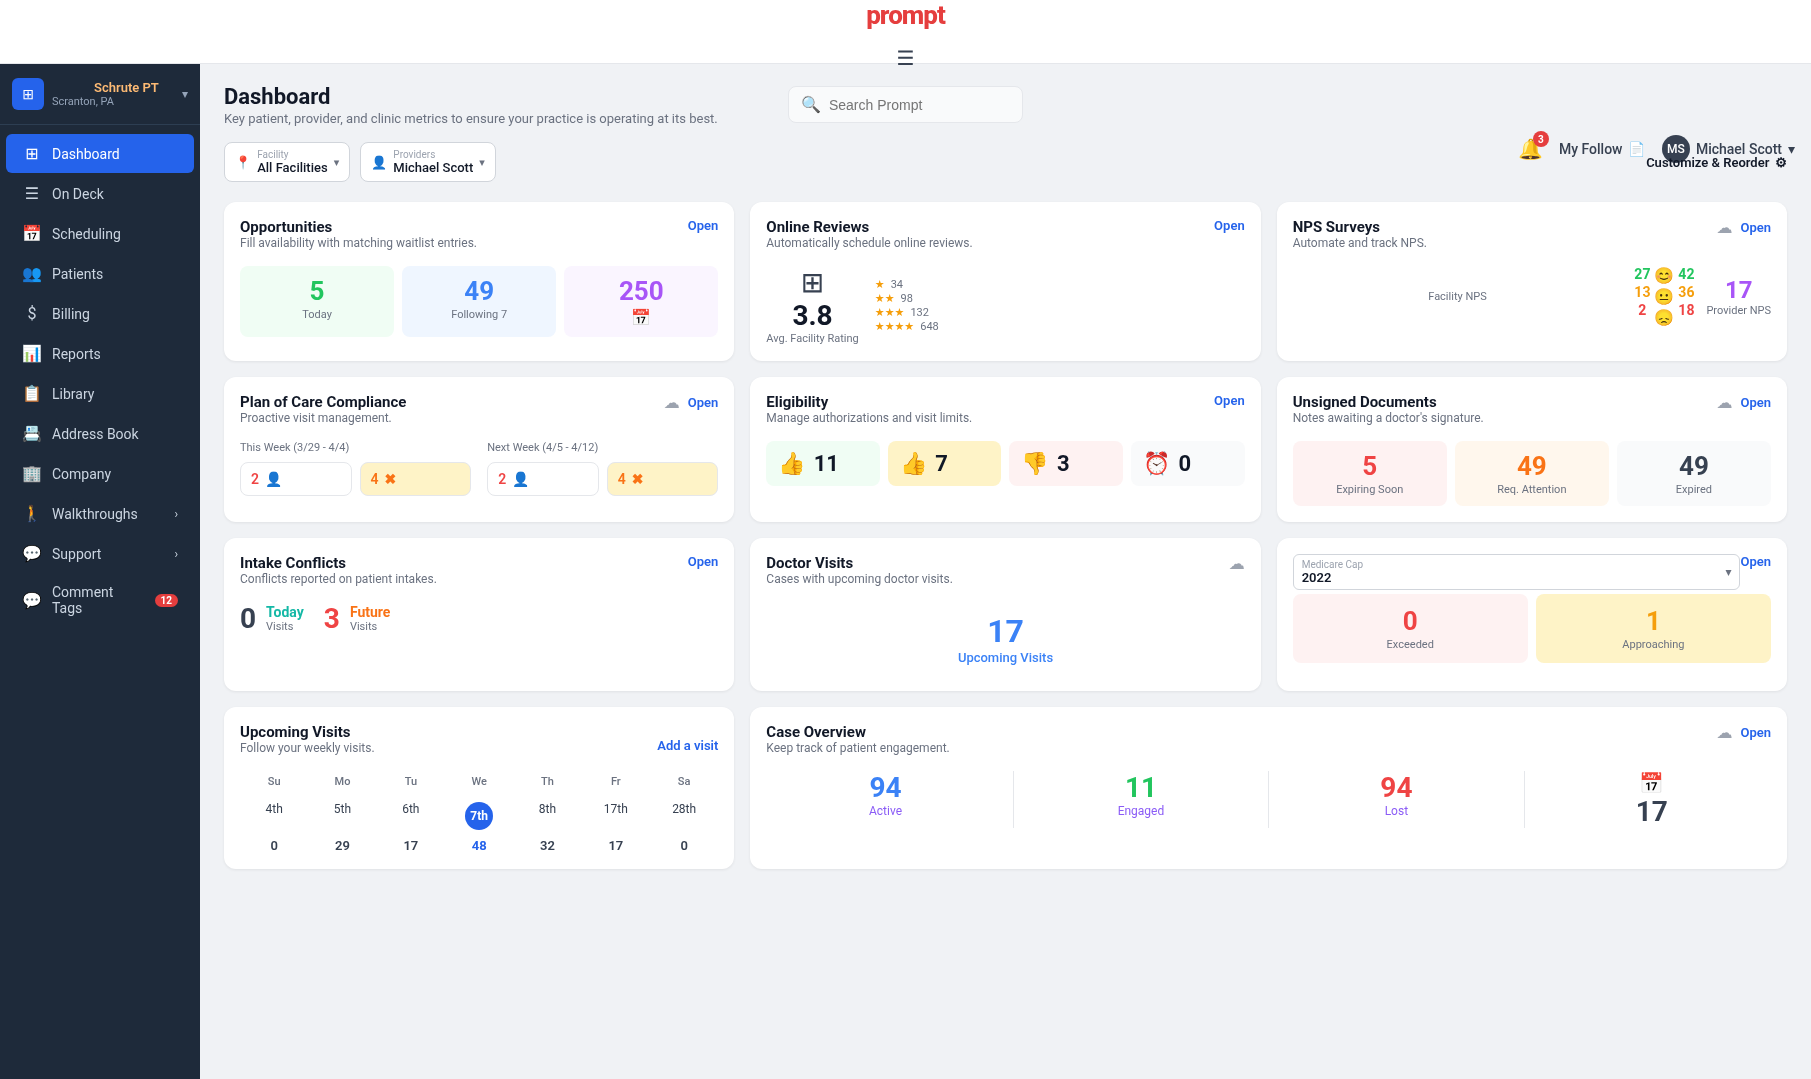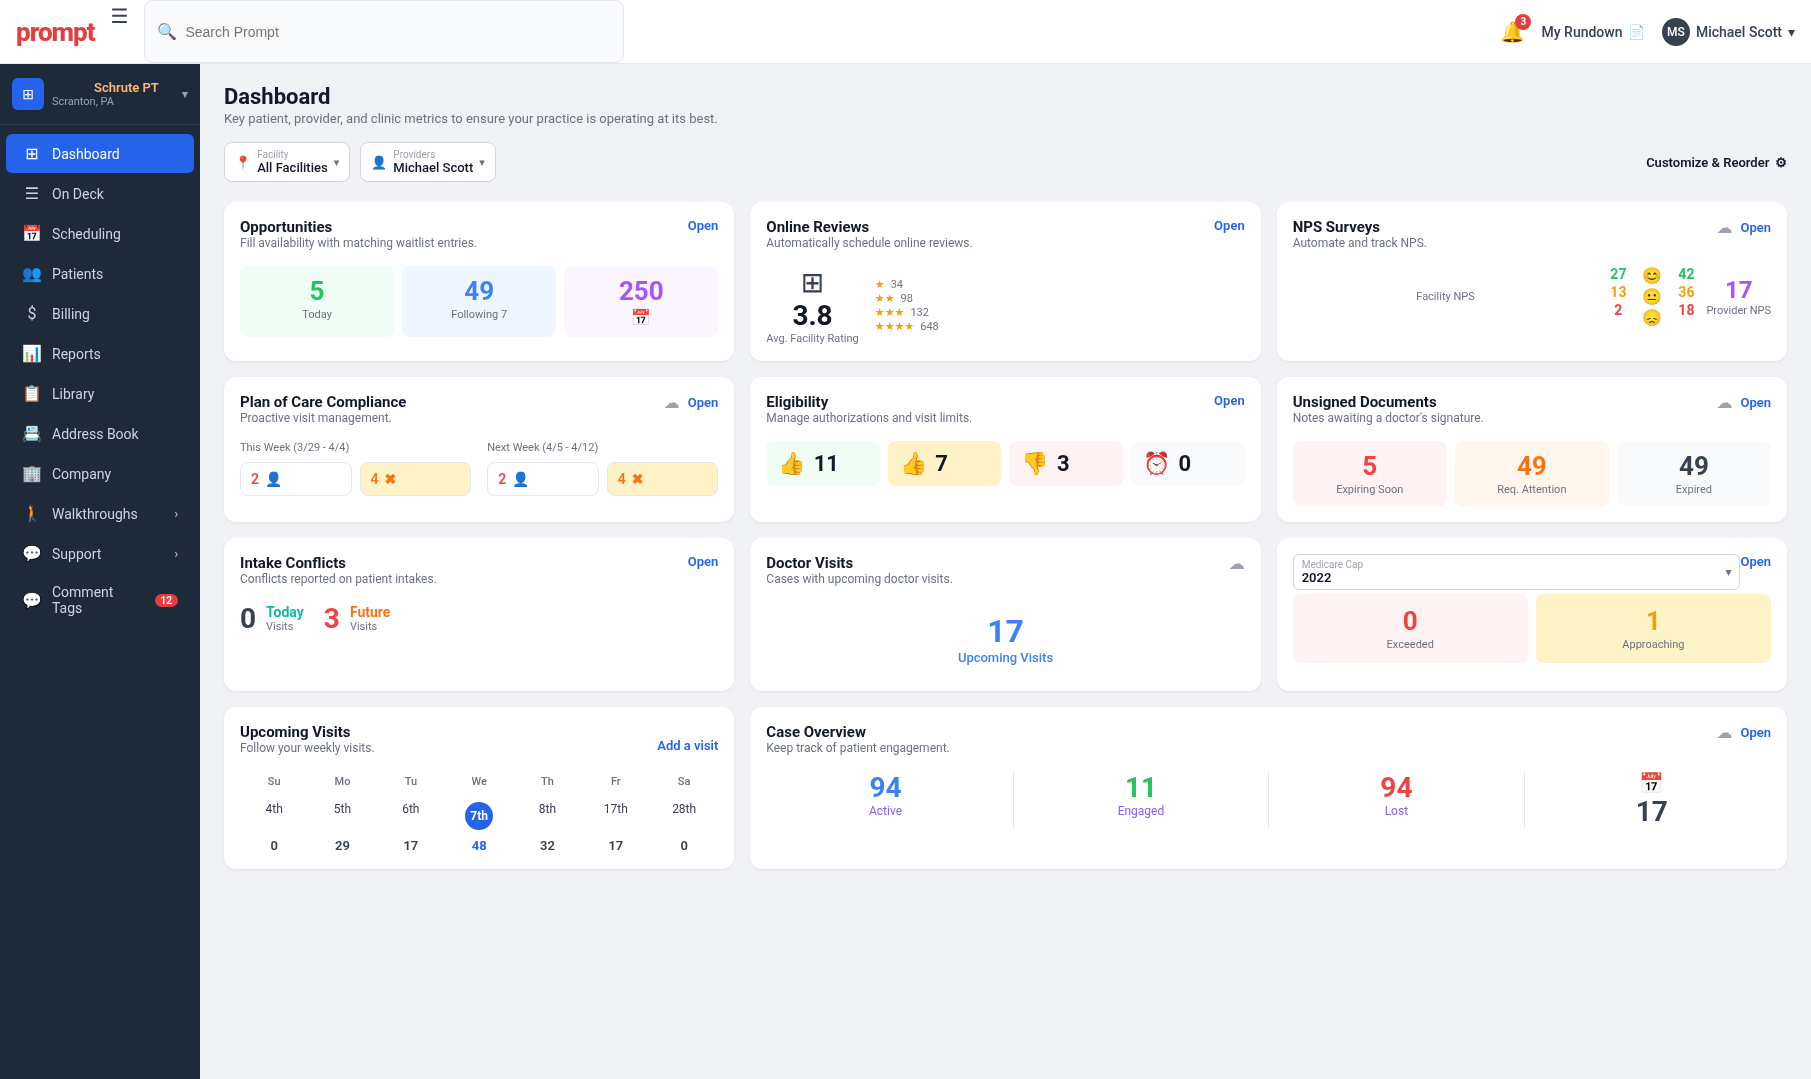--- a/index.html
+++ b/index.html
@@ -3,24 +3,26 @@
   <meta charset="utf-8">
   <style>
     * { box-sizing: border-box; margin: 0; padding: 0; }
     body { font-family: -apple-system, BlinkMacSystemFont, 'Segoe UI', Roboto, sans-serif; background: #f0f2f5; display: flex; flex-direction: column; height: 100vh; overflow: hidden; }
 
     
     .top-nav {
       background: #fff;
       height: 64px;
       display: flex;
+      align-items: center;
       padding: 0 16px;
       border-bottom: 1px solid #e5e7eb;
       gap: 12px;
       flex-shrink: 0;
+      flex-direction: column;
     }
     .logo { display: flex; align-items: center; }
     .logo-text { font-size: 26px; font-weight: 800; color: #e53e3e; letter-spacing: -1px; }
     .logo-text span { color: #e53e3e; }
     .hamburger { color: #374151; cursor: pointer; padding: 4px; font-size: 20px; }
     .search-bar {
       flex: 1;
       max-width: 480px;
       display: flex;
       align-items: center;
@@ -159,21 +161,21 @@
     .stars-breakdown { flex: 1; }
     .star-row { display: flex; align-items: center; gap: 4px; margin-bottom: 1px; }
     .star-row .stars { color: #f59e0b; font-size: 11px; }
     .star-row .count { font-size: 11px; color: #6b7280; margin-left: 2px; }
 
     
     .nps-content { display: flex; align-items: center; gap: 12px; }
     .nps-facility { text-align: center; flex: 1; }
     .nps-facility-num { font-size: 28px; font-weight: 700; color: #3b82f6; }
     .nps-facility-label { font-size: 11px; color: #6b7280; }
-    .nps-right { display: flex; gap: 16px; }
+    .nps-right { display: flex; gap: 4px; }
     .nps-col { display: flex; flex-direction: column; gap: 2px; align-items: center; }
     .nps-col .nps-num { font-size: 14px; font-weight: 700; }
     .nps-col .nps-num.green { color: #22c55e; }
     .nps-col .nps-num.yellow { color: #f59e0b; }
     .nps-col .nps-num.red { color: #ef4444; }
     .nps-smiley { font-size: 16px; }
     .nps-provider { text-align: center; }
     .nps-provider-num { font-size: 24px; font-weight: 700; color: #a855f7; }
 
     
@@ -263,21 +265,21 @@
   <div class="search-bar">
     <span style="color:#9ca3af;">🔍</span>
     <input type="text" placeholder="Search Prompt" style="">
   </div>
   <div class="nav-right">
     <div class="bell-btn">
       🔔
       <span class="bell-badge">3</span>
     </div>
     <div class="my-rundown-btn">
-      <span>My Rundown</span>
+      <span>My Follow</span>
       <span>📄</span>
     </div>
     <div class="user-btn">
       <div class="user-icon">MS</div>
       <span>Michael Scott</span>
       <span>▾</span>
     </div>
   </div>
 </div>
 

